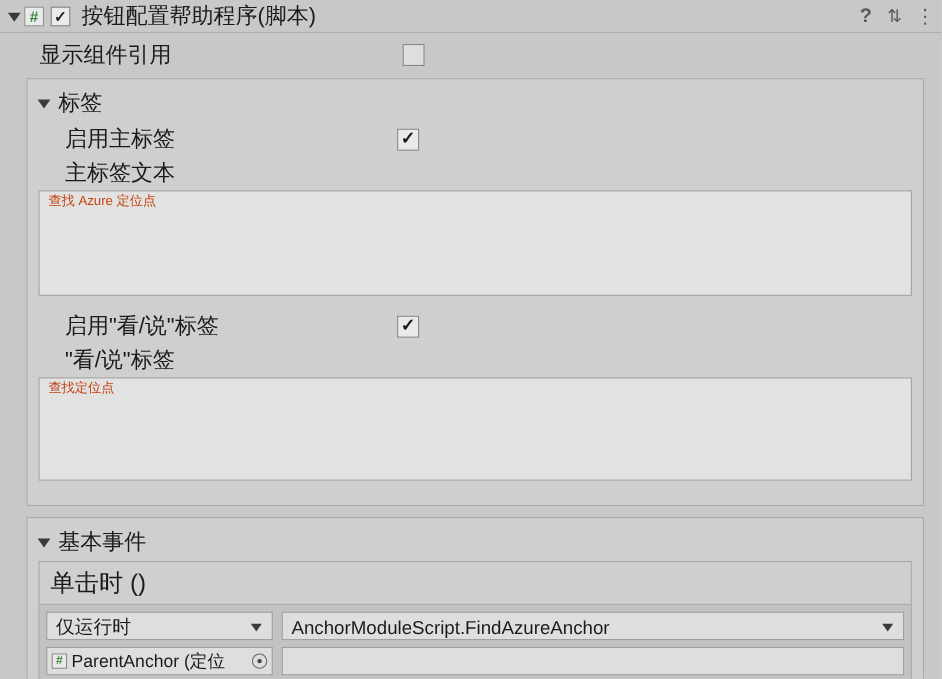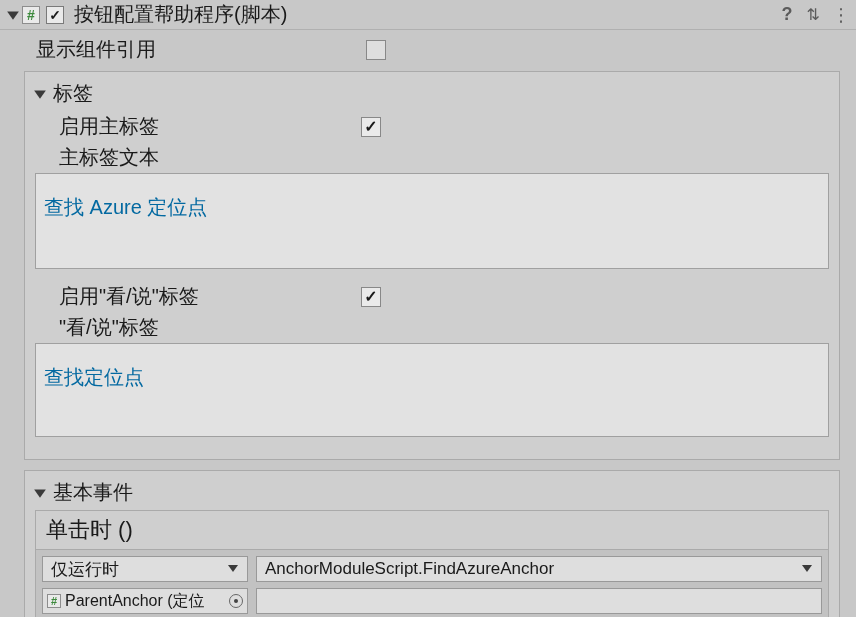--- a/index.html
+++ b/index.html
@@ -100,23 +100,23 @@
   .g-row {
     display:flex; align-items:center;
     padding: 2px 0 2px 28px;
   }
   .g-row .glabel { width:302px; font-size:20px; }
   .textarea {
     margin: 2px 4px 12px 4px;
     background:#e2e2e2;
     border:1px solid #a0a0a0;
     height:96px;
-    padding:20px 8px;
-    font-size:20px;
-    color:#0369a1;
+    padding:0 8px;
+    font-size:12px;
+    color:#c2410c;
   }
   .textarea.short { height:94px; }
 
   
   .ev-body {
     margin:0 4px;
   }
   .ev-title {
     background:#cfcfcf;
     border:1px solid #aaa;
@@ -129,21 +129,21 @@
     background:#c2c2c2;
     padding:6px 6px 8px 6px;
   }
   .ev-row1, .ev-row2 {
     display:flex; gap:8px; margin-bottom:6px;
   }
   .dropdown {
     background:#dedede;
     border:1px solid #999;
     height:26px;
-    display:flex; align-items:center;
+    display:flex; align-items:flex-end;
     padding:0 8px;
     font-size:17px;
     position:relative;
   }
   .dropdown .dd-caret {
     margin-left:auto;
   }
   .dd-runtime { width:206px; }
   .dd-func { flex:1; }
   .objref {

